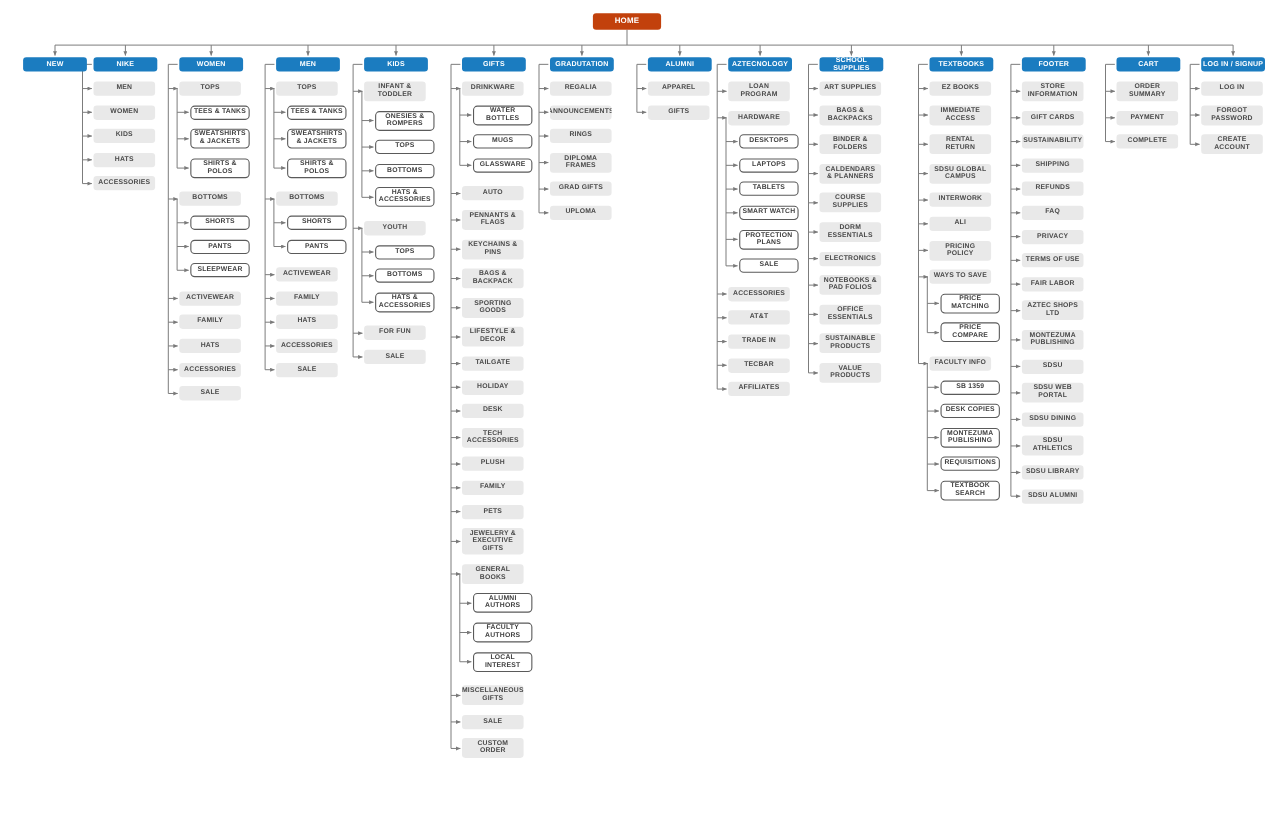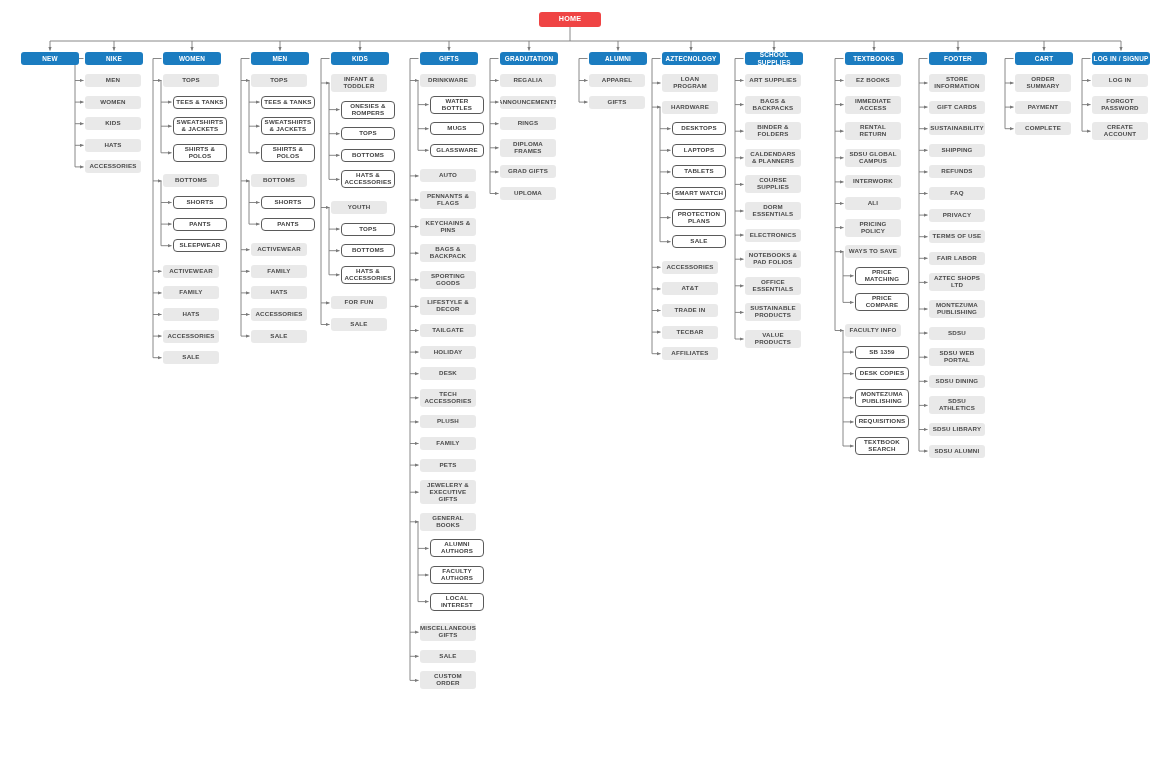--- a/index.html
+++ b/index.html
@@ -20,21 +20,21 @@
     align-items:center;
     justify-content:center;
     text-align:center;
     letter-spacing:.2px;
     line-height:1.12;
     overflow:hidden;
     white-space:pre-line;
   }
   
   .node.root{
-    background:#ef4444;
+    background:#c2410c;
     color:#ffffff;
     border-radius:3px;
     font-size:7.2px;
     font-weight:bold;
   }
   
   .node.l1{
     background:#1b7cc0;
     color:#ffffff;
     border-radius:3px;

